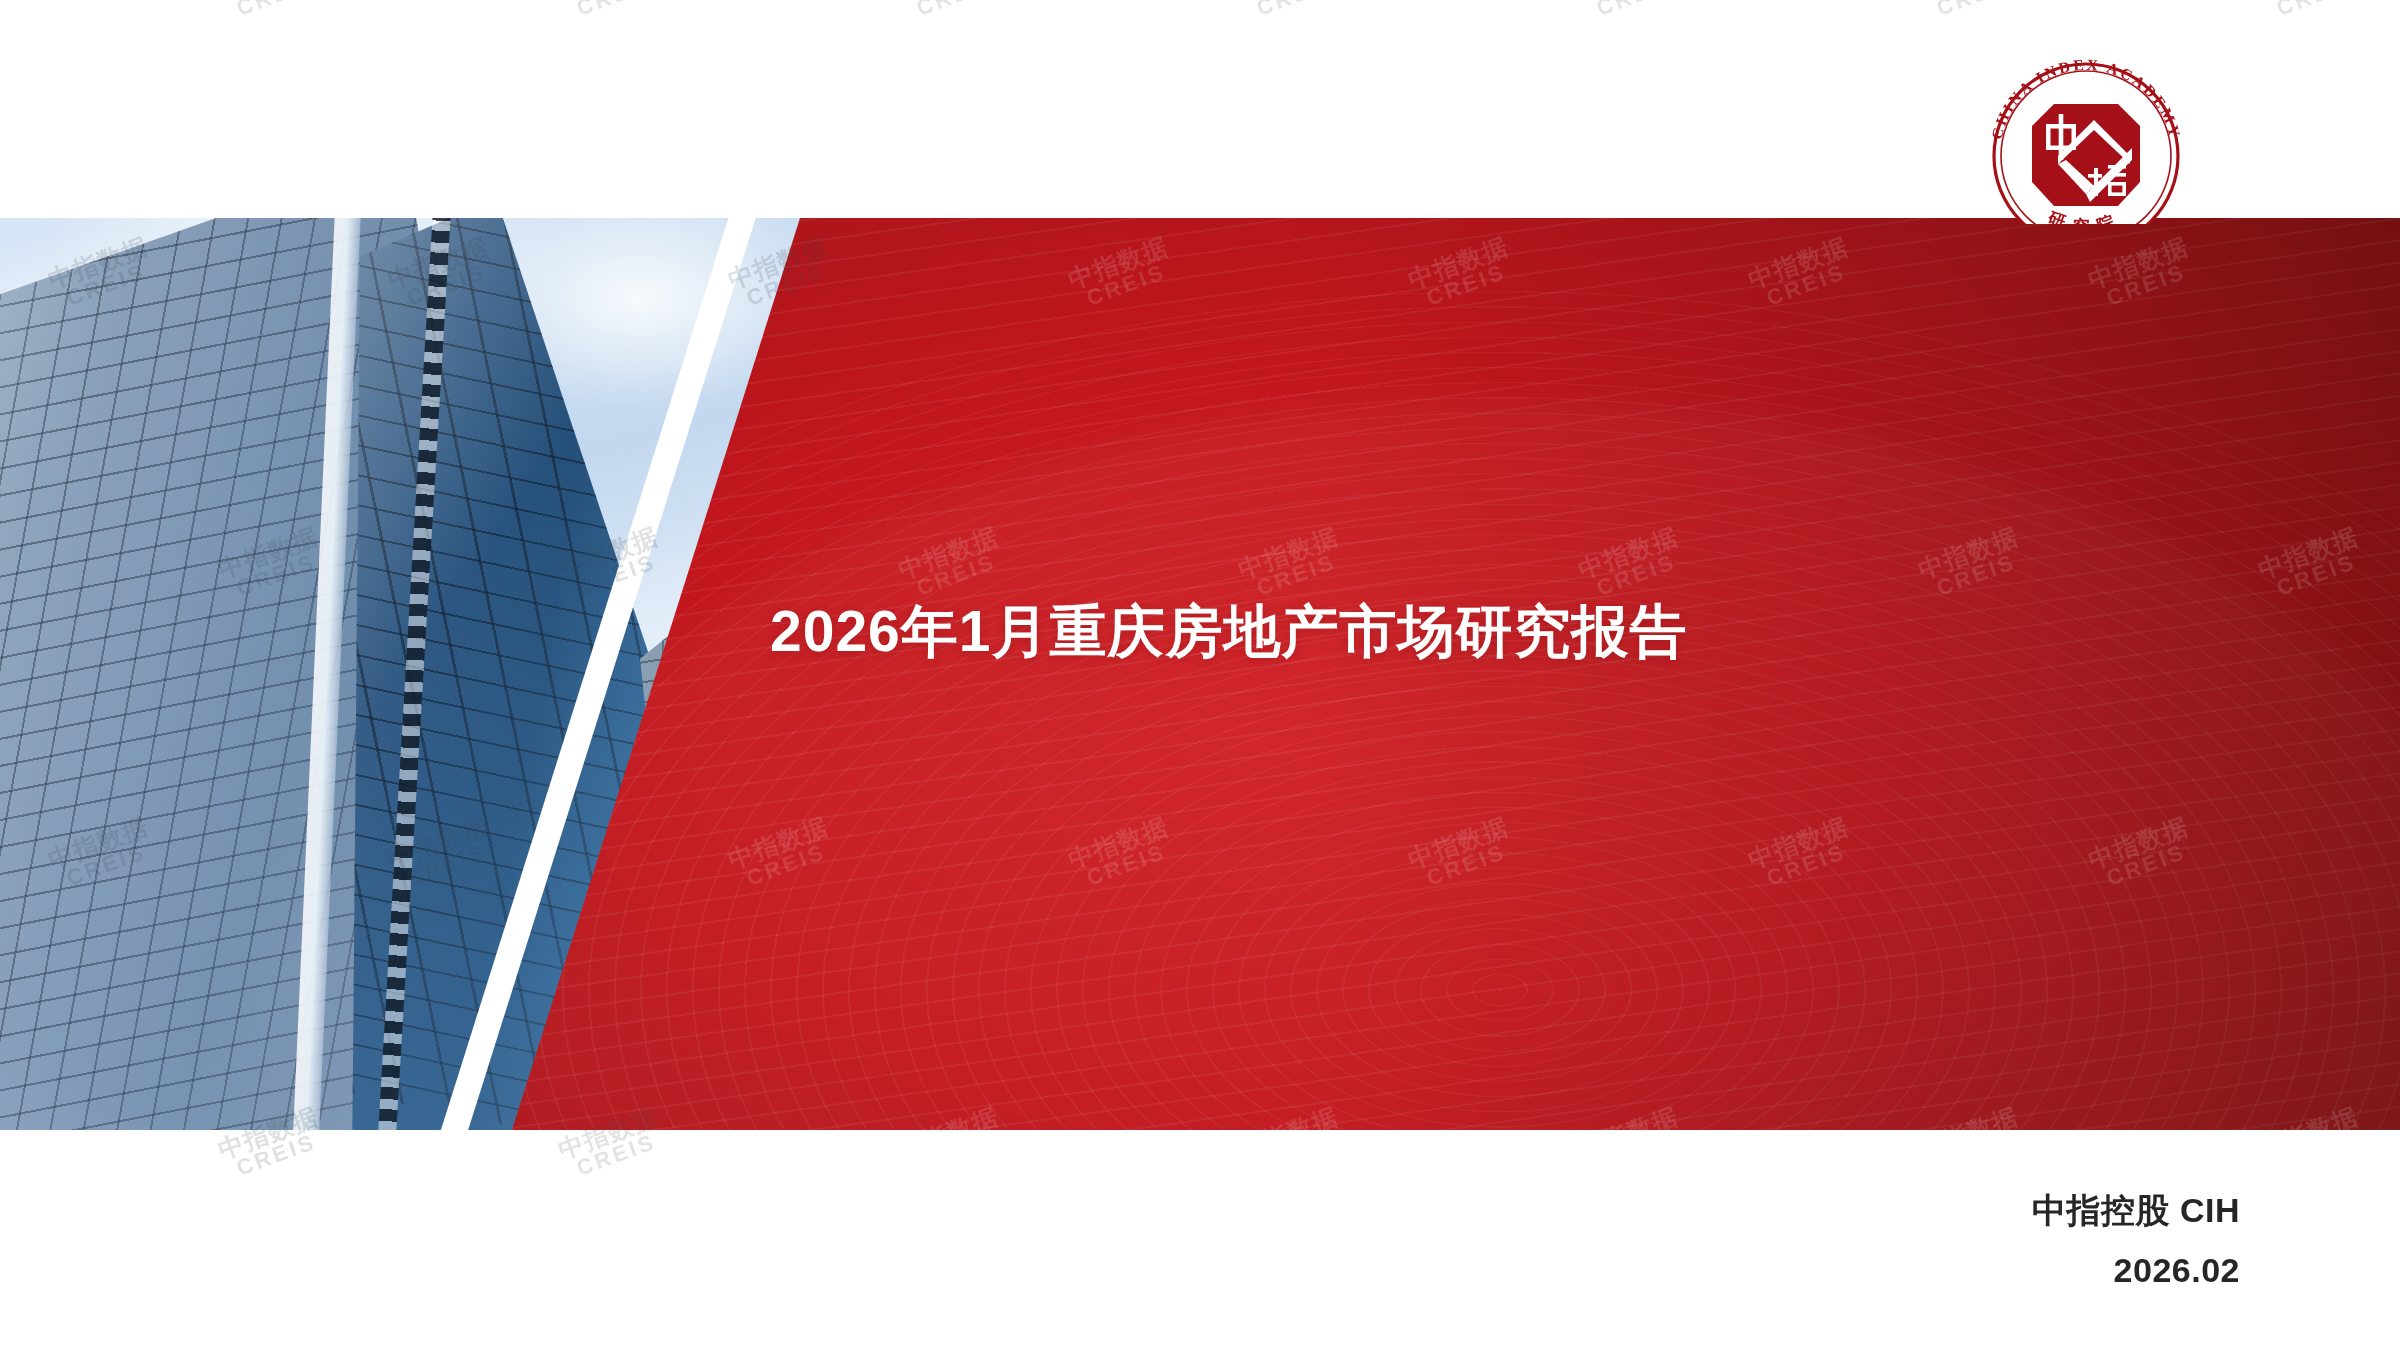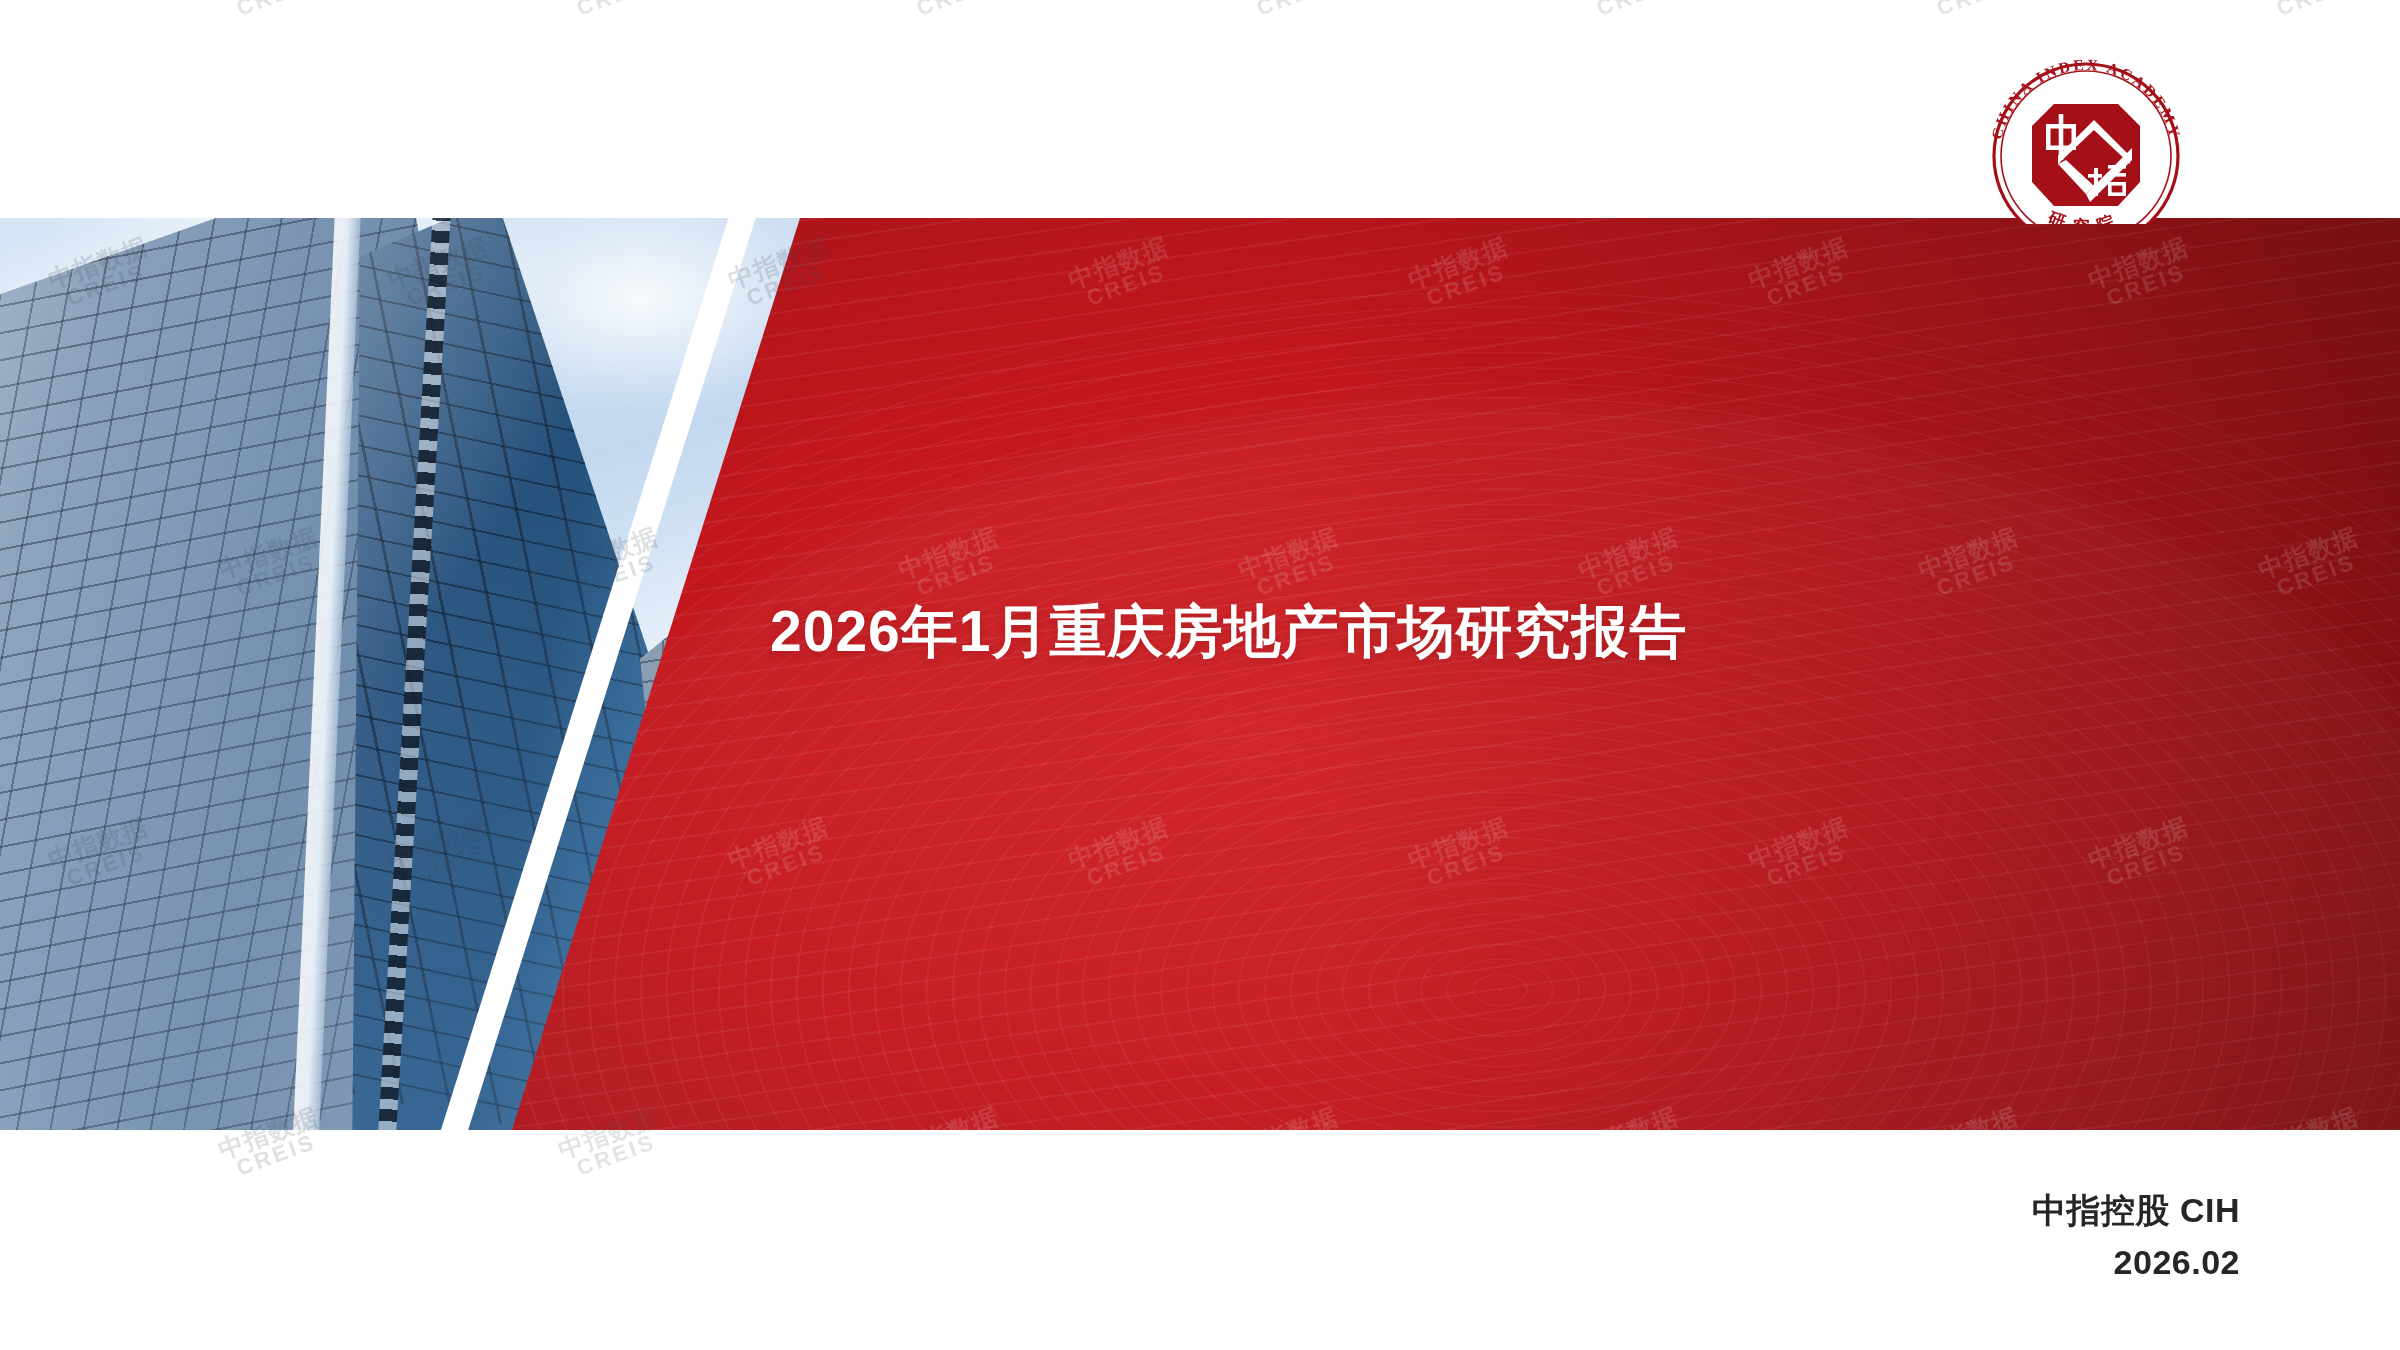--- a/index.html
+++ b/index.html
@@ -225,21 +225,21 @@
     font-size: 34px;
     font-weight: 700;
     letter-spacing: .5px;
     line-height: 1.3;
   }
   #footer .date {
     font-size: 34px;
     font-weight: 700;
     letter-spacing: .5px;
     line-height: 1.3;
-    margin-top: 8px;
+    margin-top: 16px;
   }
 
   
   #watermarks {
     position: absolute;
     inset: 0;
     pointer-events: none;
     z-index: 50;
   }
   .wm {

